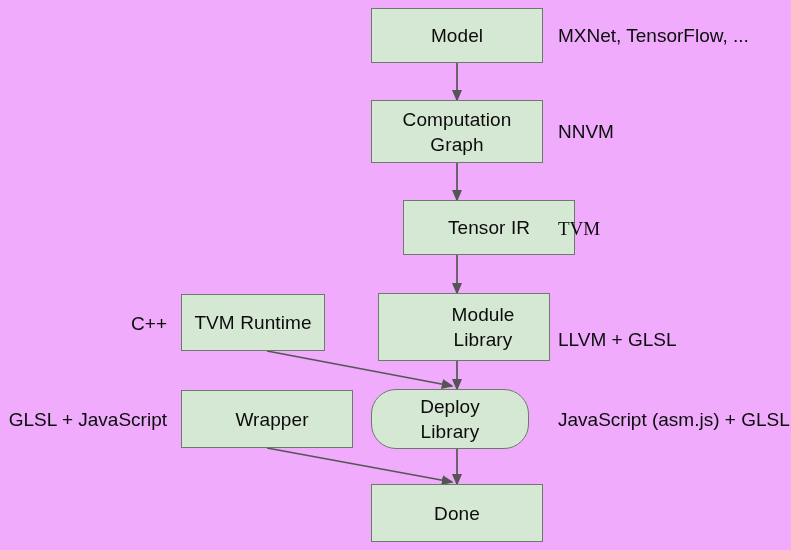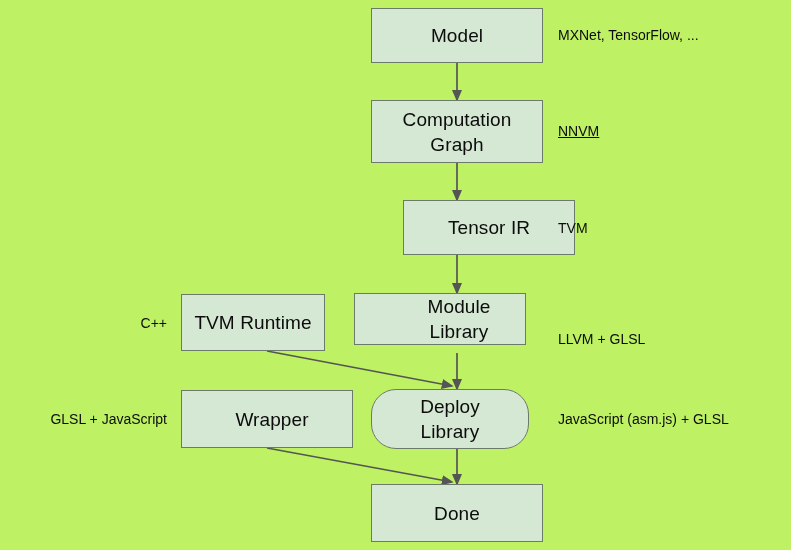--- a/index.html
+++ b/index.html
@@ -36,32 +36,32 @@
     text-align: center;
     color: #0c0c0c;
     font-size: 19px;
     line-height: 25px;
     letter-spacing: 0.1px;
     white-space: pre-line;
   }
   .side-label {
     position: absolute;
     color: #0c0c0c;
-    font-size: 14px;
+    font-size: 19px;
     line-height: 19px;
     white-space: nowrap;
   }
   .side-label.right-anchored {
     text-align: right;
   }
 </style>
 </head>
 <body style="background: rgb(255, 255, 255);">
 
-<div id="diagram-canvas" style="background: #bef264;">
+<div id="diagram-canvas" style="background: #f0abfc;">
 
   <svg id="edge-layer" viewBox="0 0 791 550" width="791" height="550" xmlns="http://www.w3.org/2000/svg">
     <defs>
       <marker id="arrowhead" markerWidth="7" markerHeight="7" refX="6" refY="3.2" orient="auto" markerUnits="strokeWidth">
         <path d="M0,0.2 L7,3.2 L0,6.2 z" fill="#555555"></path>
       </marker>
     </defs>
     <g id="edges-group">
         <line x1="457" y1="63" x2="457" y2="100" stroke="#555555" stroke-width="1.7" marker-end="url(#arrowhead)"></line>
         <line x1="457" y1="163" x2="457" y2="200" stroke="#555555" stroke-width="1.7" marker-end="url(#arrowhead)"></line>
@@ -73,37 +73,37 @@
       </g>
   </svg>
 
   <div class="node" style="left: 371px; top: 8px; width: 172px; height: 55px; background: rgb(213, 232, 212); border-color: rgb(108, 122, 107); color: rgb(12, 12, 12);">Model</div>
 
   <div class="node" style="left: 371px; top: 100px; width: 172px; height: 63px; background: rgb(213, 232, 212); border-color: rgb(108, 122, 107); color: rgb(12, 12, 12); text-align: center;">Computation
 Graph</div>
 
   <div class="node" style="left: 371px; top: 200px; width: 172px; height: 55px; background: rgb(213, 232, 212); border-color: rgb(108, 122, 107); color: rgb(12, 12, 12); margin-left: 32px;">Tensor IR</div>
 
-  <div class="node" style="left: 354px; top: 293px; width: 172px; height: 52px; background: rgb(213, 232, 212); border-color: rgb(108, 122, 107); color: rgb(12, 12, 12); padding-left: 38px;">Module
+  <div class="node" style="left: 378px; top: 293px; width: 172px; height: 68px; background: rgb(213, 232, 212); border-color: rgb(108, 122, 107); color: rgb(12, 12, 12); padding-left: 38px;">Module
 Library</div>
 
   <div class="node" style="left: 371px; top: 389px; width: 158px; height: 60px; background: rgb(213, 232, 212); border-color: rgb(108, 122, 107); color: rgb(12, 12, 12); border-radius: 25px;">Deploy
 Library</div>
 
   <div class="node" style="left: 371px; top: 484px; width: 172px; height: 58px; background: rgb(213, 232, 212); border-color: rgb(108, 122, 107); color: rgb(12, 12, 12);">Done</div>
 
   <div class="node" style="left: 181px; top: 294px; width: 144px; height: 57px; background: rgb(213, 232, 212); border-color: rgb(108, 122, 107); color: rgb(12, 12, 12);">TVM Runtime</div>
 
   <div class="node" style="left: 181px; top: 390px; width: 172px; height: 58px; background: rgb(213, 232, 212); border-color: rgb(108, 122, 107); color: rgb(12, 12, 12); padding-left: 10px;">Wrapper</div>
 
   <div class="side-label" style="top: 26px; color: rgb(12, 12, 12); left: 558px;">MXNet, TensorFlow, ...</div>
 
-  <div class="side-label" style="top: 122px; color: rgb(12, 12, 12); left: 558px; text-decoration: underline;">NNVM</div>
+  <div class="side-label" style="top: 122px; color: rgb(12, 12, 12); left: 558px;">NNVM</div>
 
-  <div class="side-label" style="top: 219px; color: rgb(12, 12, 12); left: 558px;">TVM</div>
+  <div class="side-label" style="top: 219px; color: rgb(12, 12, 12); left: 558px; font-family: Liberation Serif, serif;">TVM</div>
 
   <div class="side-label" style="top: 330px; color: rgb(12, 12, 12); left: 558px;">LLVM + GLSL</div>
 
   <div class="side-label" style="top: 410px; color: rgb(12, 12, 12); left: 558px;">JavaScript (asm.js) + GLSL</div>
 
   <div class="side-label right-anchored" style="top: 314px; color: rgb(12, 12, 12); left: 0px; width: 167px;">C++</div>
 
   <div class="side-label right-anchored" style="top: 410px; color: rgb(12, 12, 12); left: 0px; width: 167px;">GLSL + JavaScript</div>
 
 </div>

